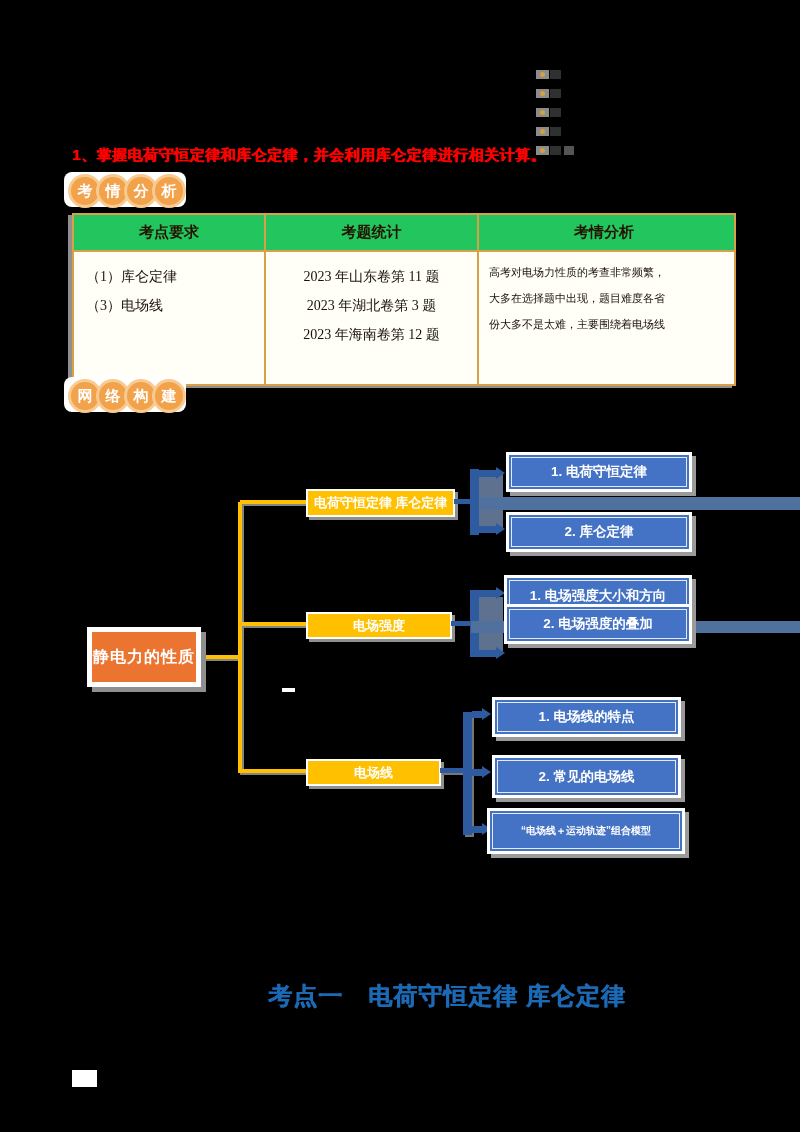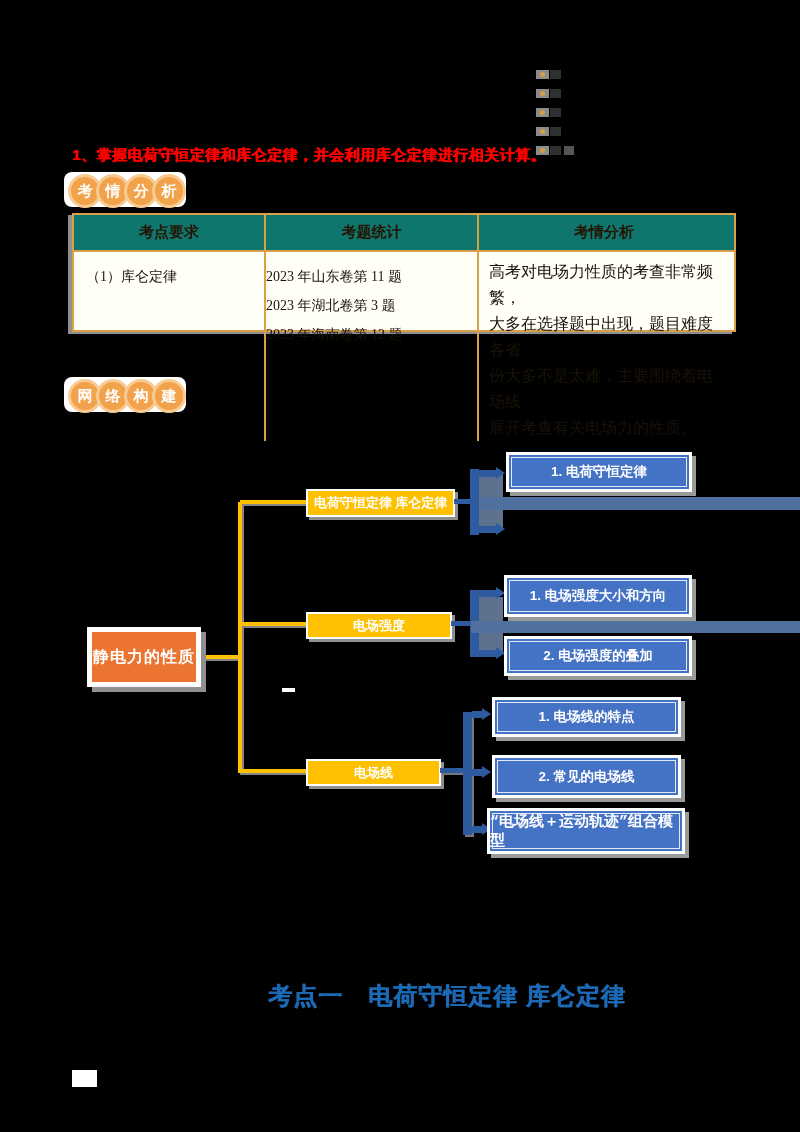--- a/index.html
+++ b/index.html
@@ -23,31 +23,31 @@
     border:3px solid #f7cb92;color:#fff;font-weight:bold;font-size:15px;
     display:flex;align-items:center;justify-content:center;}
   .b1 .badge-circle{top:174px;}
   .b2 .badge-circle{top:379px;}
   .c1{left:68px;} .c2{left:96px;} .c3{left:124px;} .c4{left:152px;}
 
   
   .xtable{position:absolute;left:72px;top:213px;width:660px;background:#fffef7;
     border:2.5px solid #d7a049;box-shadow:-4px 2px 0 #8f8f8f;
     font-family:"Liberation Serif",serif;color:#1a1208;}
-  .thead{display:grid;grid-template-columns:192px 213px 250px;background:#0f766e;
+  .thead{display:grid;grid-template-columns:192px 213px 250px;background:#22c55e;
     border-bottom:2px solid #d7a049;height:35px;text-align:center;}
   .th{display:flex;align-items:center;justify-content:center;font-weight:bold;font-size:15px;color:#241300;}
-  .tbody{display:grid;grid-template-columns:192px 213px 250px;height:78px;}
+  .tbody{display:grid;grid-template-columns:192px 213px 250px;height:132px;}
   .th:not(:last-child),.td:not(:last-child){border-right:2px solid #d7a049;}
   .td{padding-top:10px;font-size:14px;}
   .cell-line{line-height:29px;}
   .td.left{padding-left:12px;}
-  .td.center{text-align:left;}
+  .td.center{text-align:center;}
   .td.para{padding:7px 9px 0 10px;}
-  .para-line{line-height:26px;font-size:16px;}
+  .para-line{line-height:26px;font-size:11px;}
 
   
   .yline{position:absolute;background:#ffc000;box-shadow:2px 2px 0 #858585;}
   .mm-root{position:absolute;left:87px;top:627px;width:104px;height:50px;background:#ec7431;
     border:5px solid #fff;box-shadow:5px 5px 0 #8f8f8f;color:#fff;font-weight:bold;font-size:16px;
     letter-spacing:1px;display:flex;align-items:center;justify-content:center;}
   .ynode{position:absolute;background:#ffc000;border:2.5px solid #fff;box-shadow:3px 3px 0 #8f8f8f;
     color:#fff;font-weight:bold;font-size:13px;display:flex;align-items:center;justify-content:center;}
   .mm-b1{left:306px;top:489px;width:145px;height:24px;font-family:Liberation Serif, serif;}
   .mm-b2{left:306px;top:612px;width:142px;height:23px;}
@@ -58,24 +58,24 @@
   .wbar{position:absolute;background:#50709e;}
   .arr{position:absolute;width:0;height:0;border-top:6px solid transparent;
     border-bottom:6px solid transparent;border-left:9px solid #2e5b9f;}
 
   .bluebox{position:absolute;background:#4472c4;border:3px solid #fff;
     box-shadow:4px 4px 0 #9a9a9a, inset 0 0 0 2px #4472c4, inset 0 0 0 3px rgba(255,255,255,.85);
     color:#fff;font-weight:bold;font-size:13.5px;display:flex;align-items:center;justify-content:center;}
   .g1a{left:506px;top:452px;width:180px;height:34px;}
   .g1b{left:506px;top:512px;width:180px;height:34px;}
   .g2a{left:504px;top:575px;width:182px;height:36px;text-align:right;}
-  .g2b{left:504px;top:636px;width:182px;height:34px;}
+  .g2b{left:504px;top:604px;width:182px;height:34px;}
   .g3a{left:492px;top:697px;width:183px;height:34px;}
   .g3b{left:492px;top:755px;width:183px;height:37px;}
-  .g3c{left:487px;top:808px;width:192px;height:40px;font-size:15px;font-family:Liberation Mono, monospace;}
+  .g3c{left:487px;top:808px;width:192px;height:40px;font-size:10px;}
 
   .white-dash{position:absolute;left:282px;top:688px;width:13px;height:4px;background:#fff;}
 
   
   .footer-heading{position:absolute;left:268px;top:980px;color:#1c6ab6;font-size:24px;
     font-weight:900;letter-spacing:1px;text-shadow:.8px 0 0 #1c6ab6;}
   .page-chip{position:absolute;left:72px;top:1070px;width:25px;height:17px;background:#fff;}
 </style>
 </head>
 <body>
@@ -126,31 +126,31 @@
 
   <div class="xtable">
     <div class="thead">
       <div class="th">考点要求</div>
       <div class="th">考题统计</div>
       <div class="th">考情分析</div>
     </div>
     <div class="tbody">
       <div class="td left">
         <div class="cell-line">（1）库仑定律</div>
+        <div class="cell-line">（3）电场线</div>
       </div>
       <div class="td center">
         <div class="cell-line">2023 年山东卷第 11 题</div>
         <div class="cell-line">2023 年湖北卷第 3 题</div>
         <div class="cell-line">2023 年海南卷第 12 题</div>
       </div>
       <div class="td para">
         <div class="para-line">高考对电场力性质的考查非常频繁，</div>
         <div class="para-line">大多在选择题中出现，题目难度各省</div>
         <div class="para-line">份大多不是太难，主要围绕着电场线</div>
-        <div class="para-line">展开考查有关电场力的性质。</div>
       </div>
     </div>
   </div>
 
   <div class="b2">
     <div class="banner-bg" style="left:64px;top:377px;"></div>
     <span class="badge-circle c1">网</span>
     <span class="badge-circle c2">络</span>
     <span class="badge-circle c3">构</span>
     <span class="badge-circle c4">建</span>
@@ -200,20 +200,23 @@
   <div class="bline" style="left:472px;top:711px;width:12px;height:7px;"></div>
   <div class="arr" style="left:482px;top:708px;"></div>
   <div class="bline" style="left:472px;top:769px;width:12px;height:7px;"></div>
   <div class="arr" style="left:482px;top:766px;"></div>
   <div class="bline" style="left:472px;top:826px;width:12px;height:7px;"></div>
   <div class="arr" style="left:482px;top:823px;"></div>
 
   <div class="bluebox g1a">
       <span>1. 电荷守恒定律</span>
     </div>
+  <div class="bluebox g1b">
+      <span>2. 库仑定律</span>
+    </div>
   <div class="bluebox g2a">
       <span>1. 电场强度大小和方向</span>
     </div>
   <div class="bluebox g2b">
       <span>2. 电场强度的叠加</span>
     </div>
   <div class="bluebox g3a">
       <span>1. 电场线的特点</span>
     </div>
   <div class="bluebox g3b">

